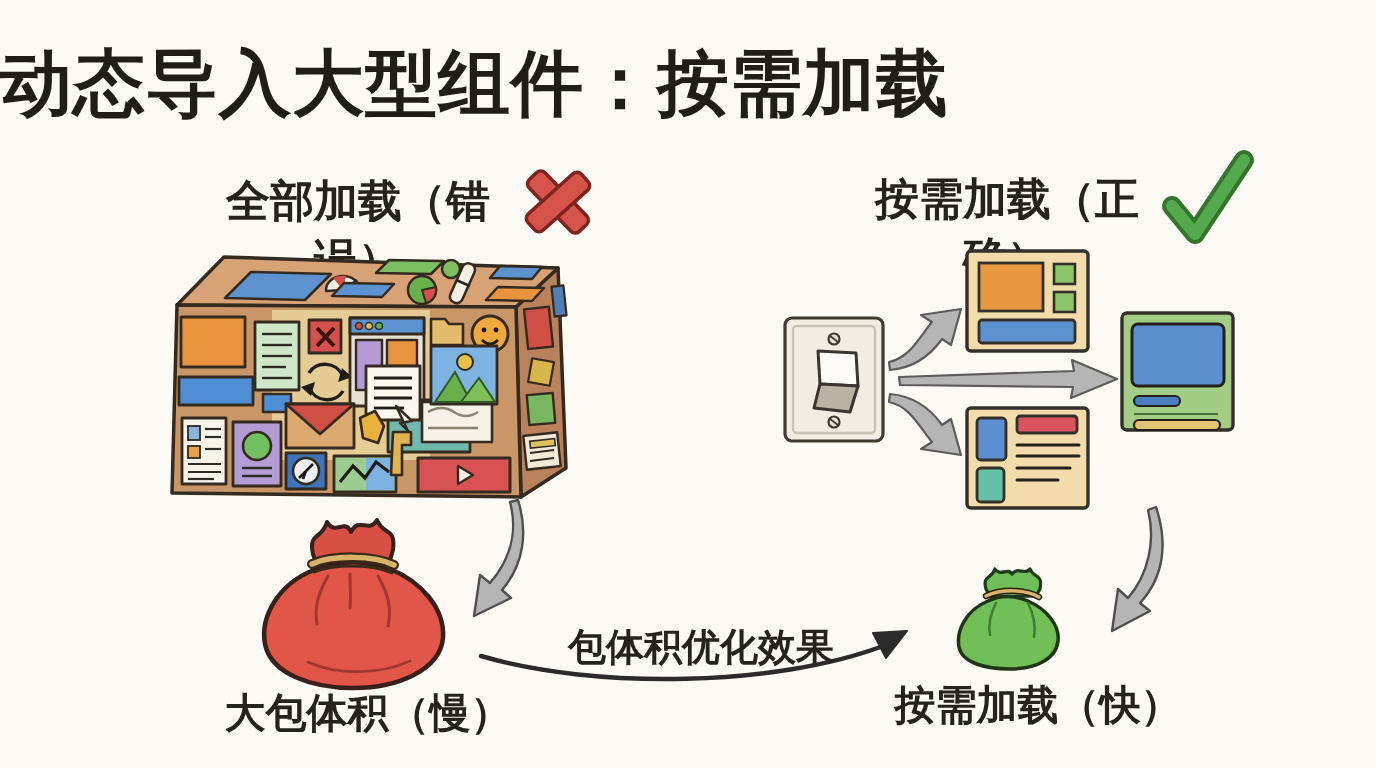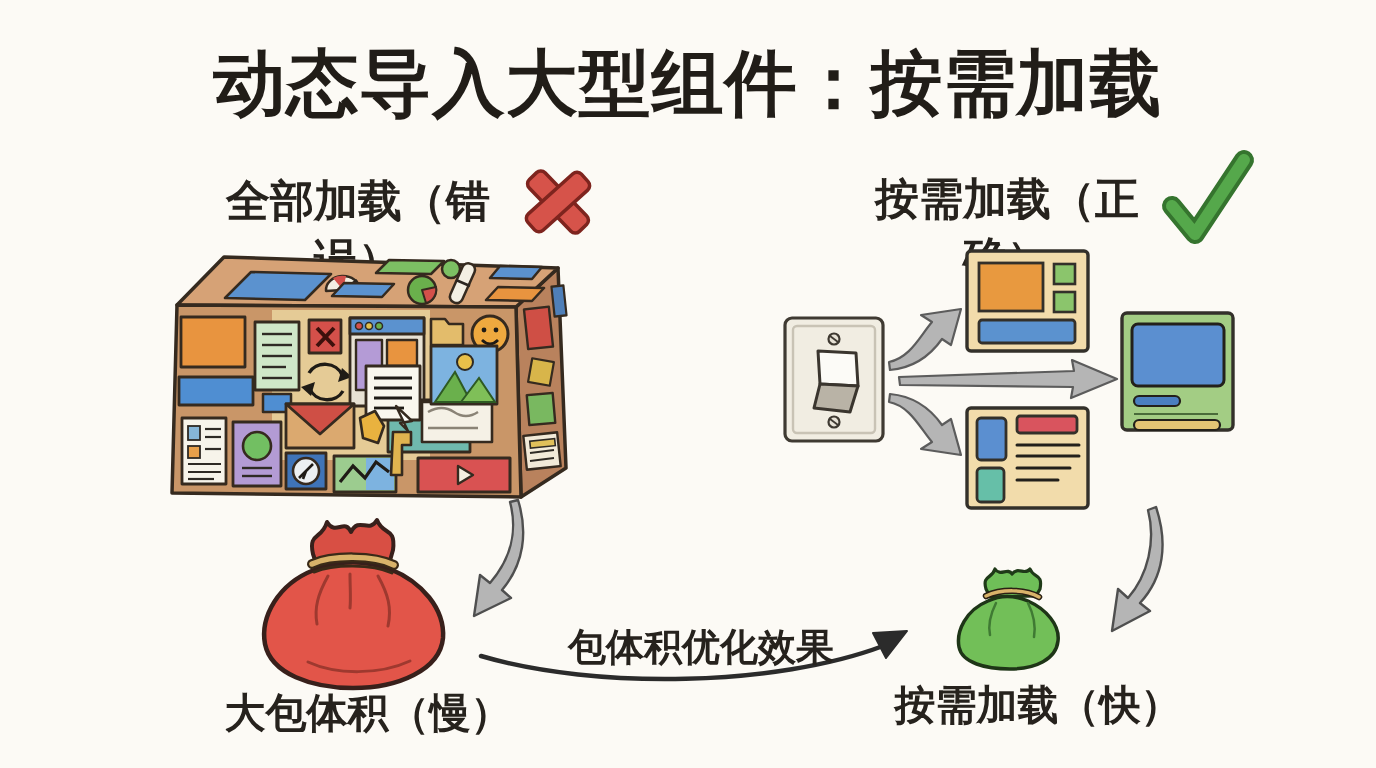--- a/index.html
+++ b/index.html
@@ -1,21 +1,21 @@
 <!DOCTYPE html>
 <html><head>
 <meta charset="utf-8">
 <style>
   * { margin:0; padding:0; box-sizing:border-box; }
   html,body { width:1376px; height:768px; }
   body { font-family:"DejaVu Sans", sans-serif; background:#fcfaf5; overflow:hidden; }
   .canvas { position:relative; width:1376px; height:768px; background:#fcfaf5; }
   .abs { position:absolute; }
   .title {
-    left:0; right:0; top:36px; text-align:center;
+    left:0; right:0; top:36px; text-align:left;
     font-size:72px; font-weight:800; color:#211d18; letter-spacing:1px;
   }
   .heading { font-size:44px; font-weight:700; color:#26221d; text-align:center; }
   .heading-left  { left:188px; top:172px; width:340px; }
   .heading-right { left:842px; top:170px; width:330px; }
   .bag-label { font-size:41px; font-weight:700; color:#26221d; text-align:center; }
   .bag-label-left  { left:208px; top:686px; width:320px; }
   .bag-label-right { left:878px; top:678px; width:320px; }
   .flow-label { left:545px; top:622px; width:312px; text-align:center;
     font-size:38px; font-weight:700; color:#26221d; }

